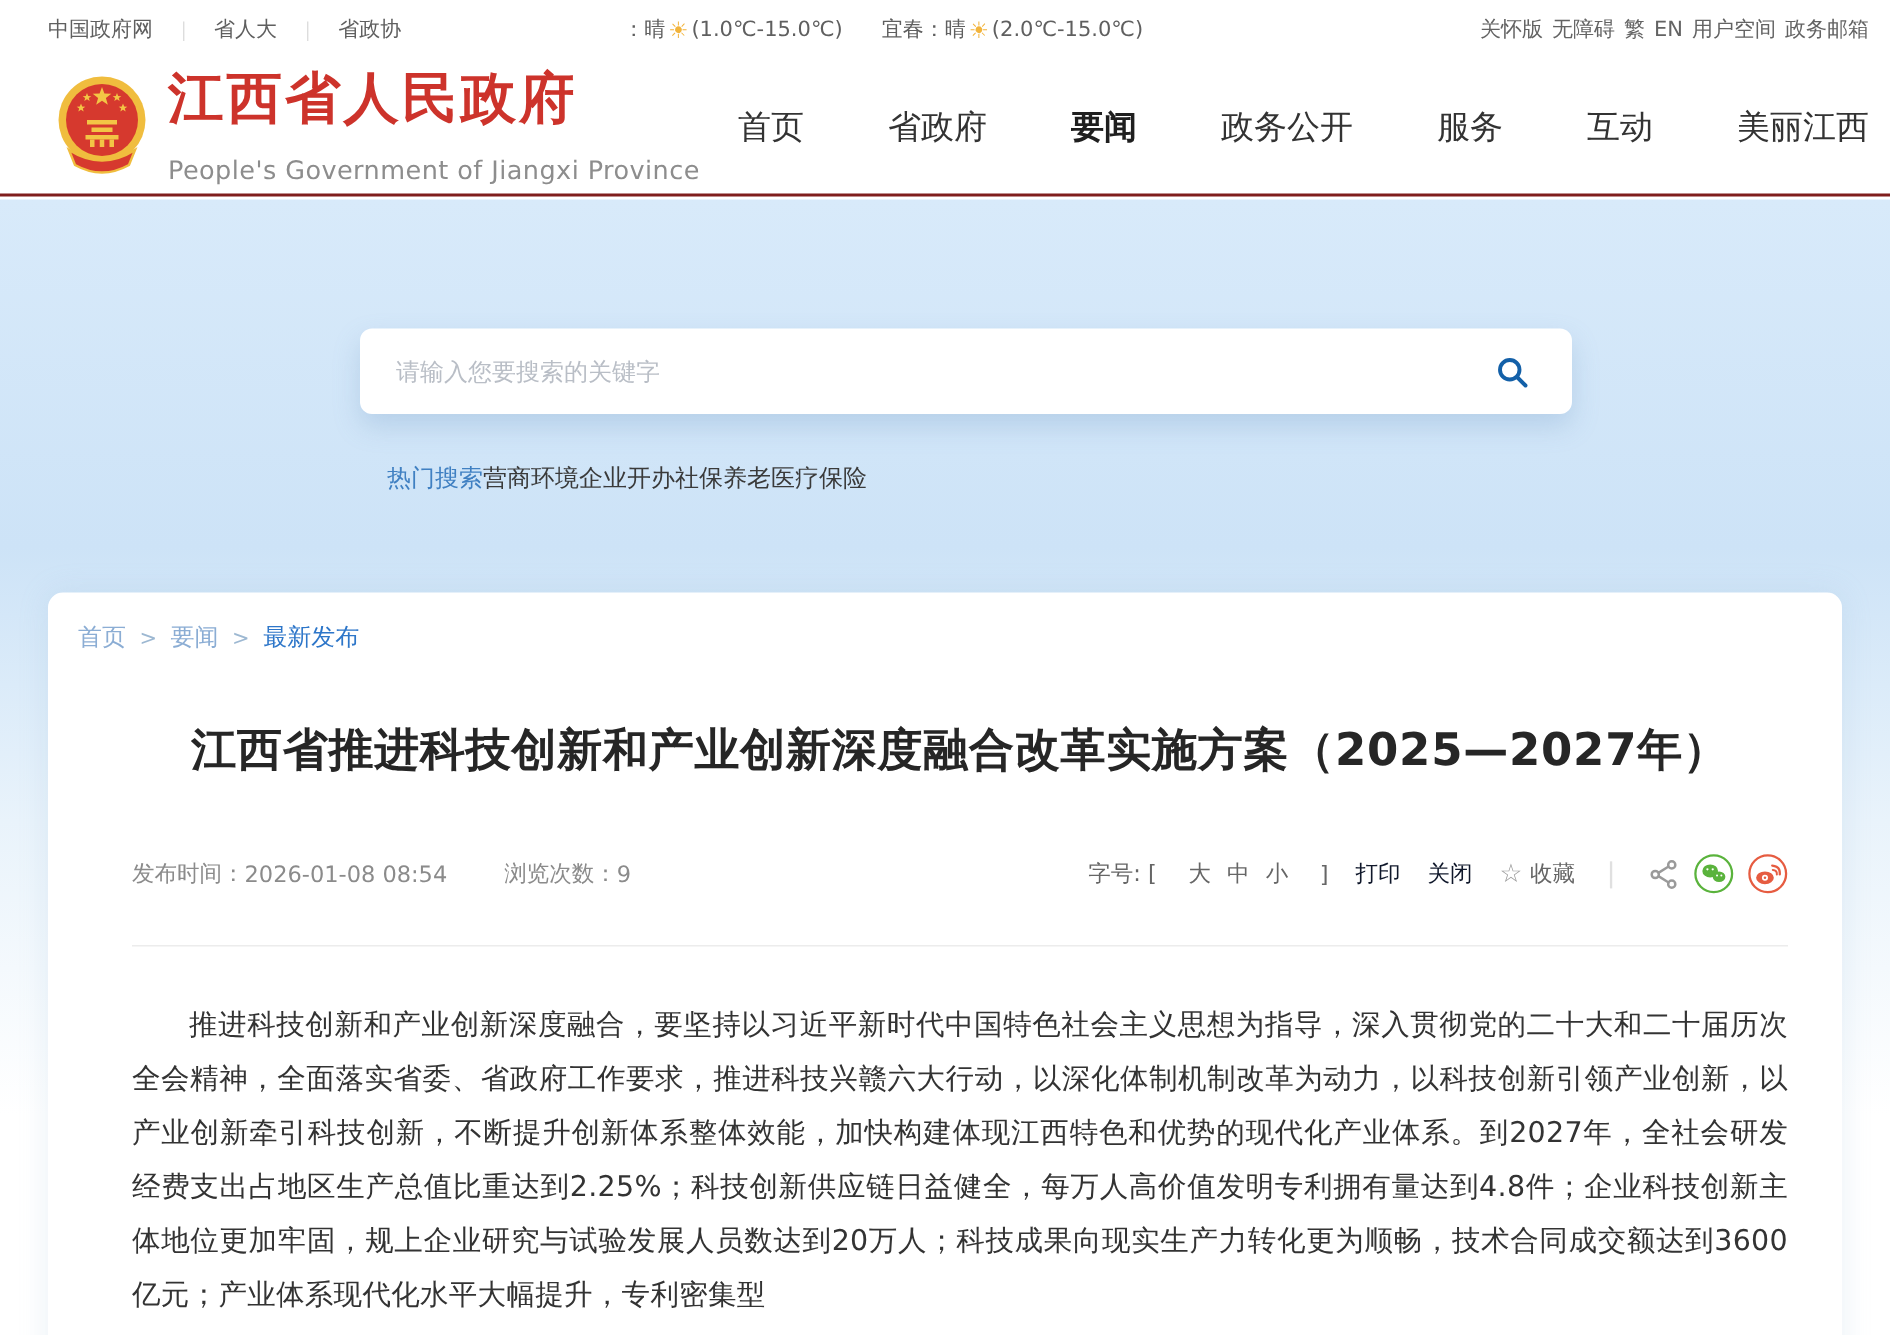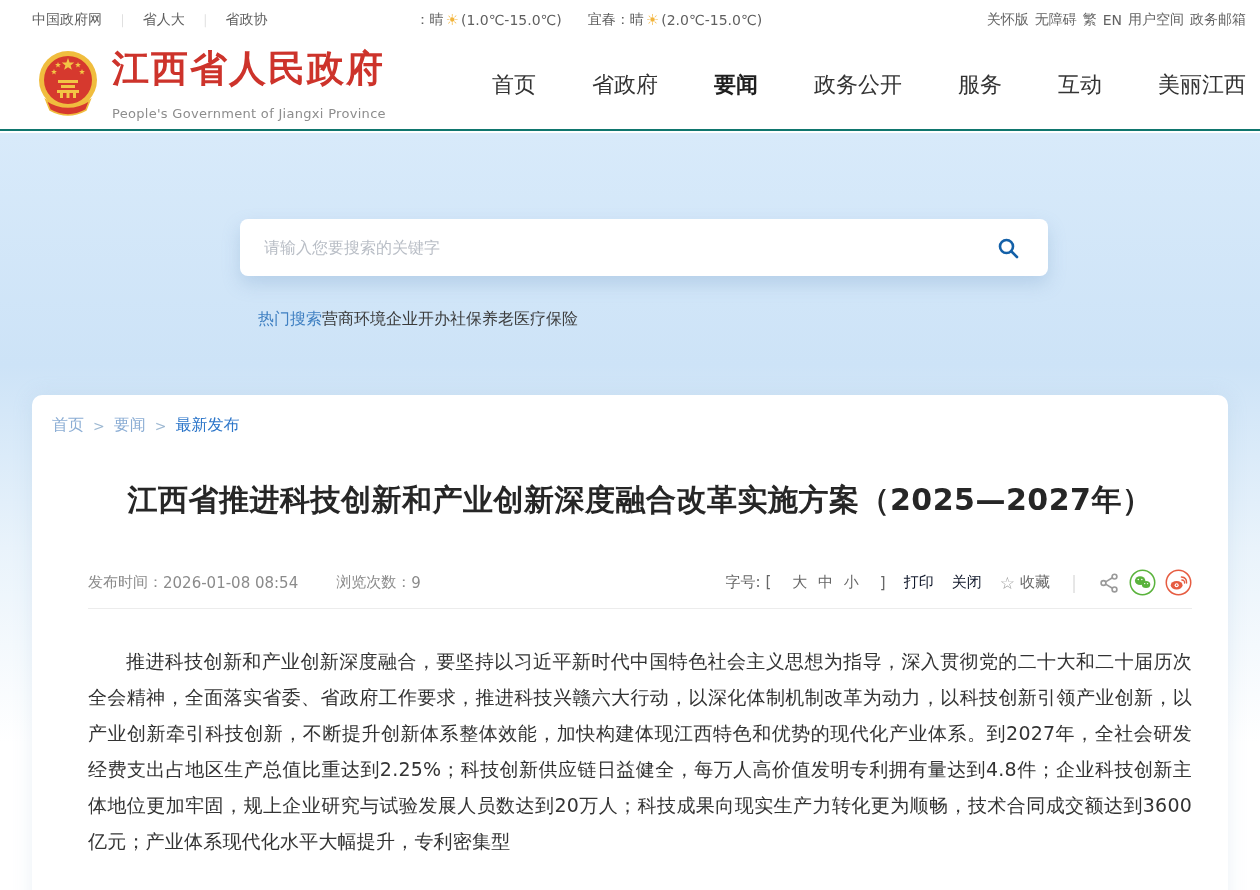--- a/index.html
+++ b/index.html
@@ -40,35 +40,35 @@
   .topbar-right { margin-left: auto; display: flex; align-items: center; gap: 6px; }
   .topbar-right a { color: #636363; text-decoration: none; cursor: pointer; }
 
   
   .header {
     height: 91px;
     display: flex;
     align-items: center;
     padding: 0 14px 0 34px;
     background: #fff;
-    border-bottom: 2px solid #0f766e;
+    border-bottom: 2px solid #7f1d1d;
     position: relative;
     z-index: 2;
   }
   .logo { display: flex; align-items: center; gap: 10px; cursor: pointer; }
   .logo-emblem { width: 68px; height: 74px; flex: 0 0 auto; }
   .logo-cn {
     font-size: 37px;
     font-weight: bold;
     color: #cd332b;
     letter-spacing: 2px;
     font-family: "DejaVu Serif", "Liberation Serif", serif;
     line-height: 1.1;
   }
-  .logo-en { font-size: 13px; color: #8d8d8d; margin-top: 18px; letter-spacing: 0.3px; }
+  .logo-en { font-size: 17px; color: #8d8d8d; margin-top: 18px; letter-spacing: 0.3px; }
   .nav { margin-left: auto; display: flex; gap: 56px; align-items: center; }
   .nav-item {
     font-size: 22px;
     color: #333;
     text-decoration: none;
     cursor: pointer;
   }
   .nav-item.active { font-weight: bold; color: #1f1f1f; }
 
   
@@ -142,21 +142,21 @@
     font-weight: bold;
     color: #262626;
     margin-top: 44px;
     letter-spacing: 0.5px;
   }
 
   .meta-row {
     display: flex;
     align-items: center;
     margin-top: 48px;
-    padding-bottom: 12px;
+    padding-bottom: 34px;
     border-bottom: 1px solid #ececec;
     font-size: 15px;
     color: #8b8b8b;
   }
   .meta-left { display: flex; align-items: center; }
   .meta-views { margin-left: 38px; }
   .meta-right { margin-left: auto; display: flex; align-items: center; gap: 18px; color: #666; }
   .fs-label { color: #666; }
   .fs-opt { color: #666; text-decoration: none; cursor: pointer; margin: 0 3px; }
   .meta-btn { color: #0f172a; text-decoration: none; cursor: pointer; }

